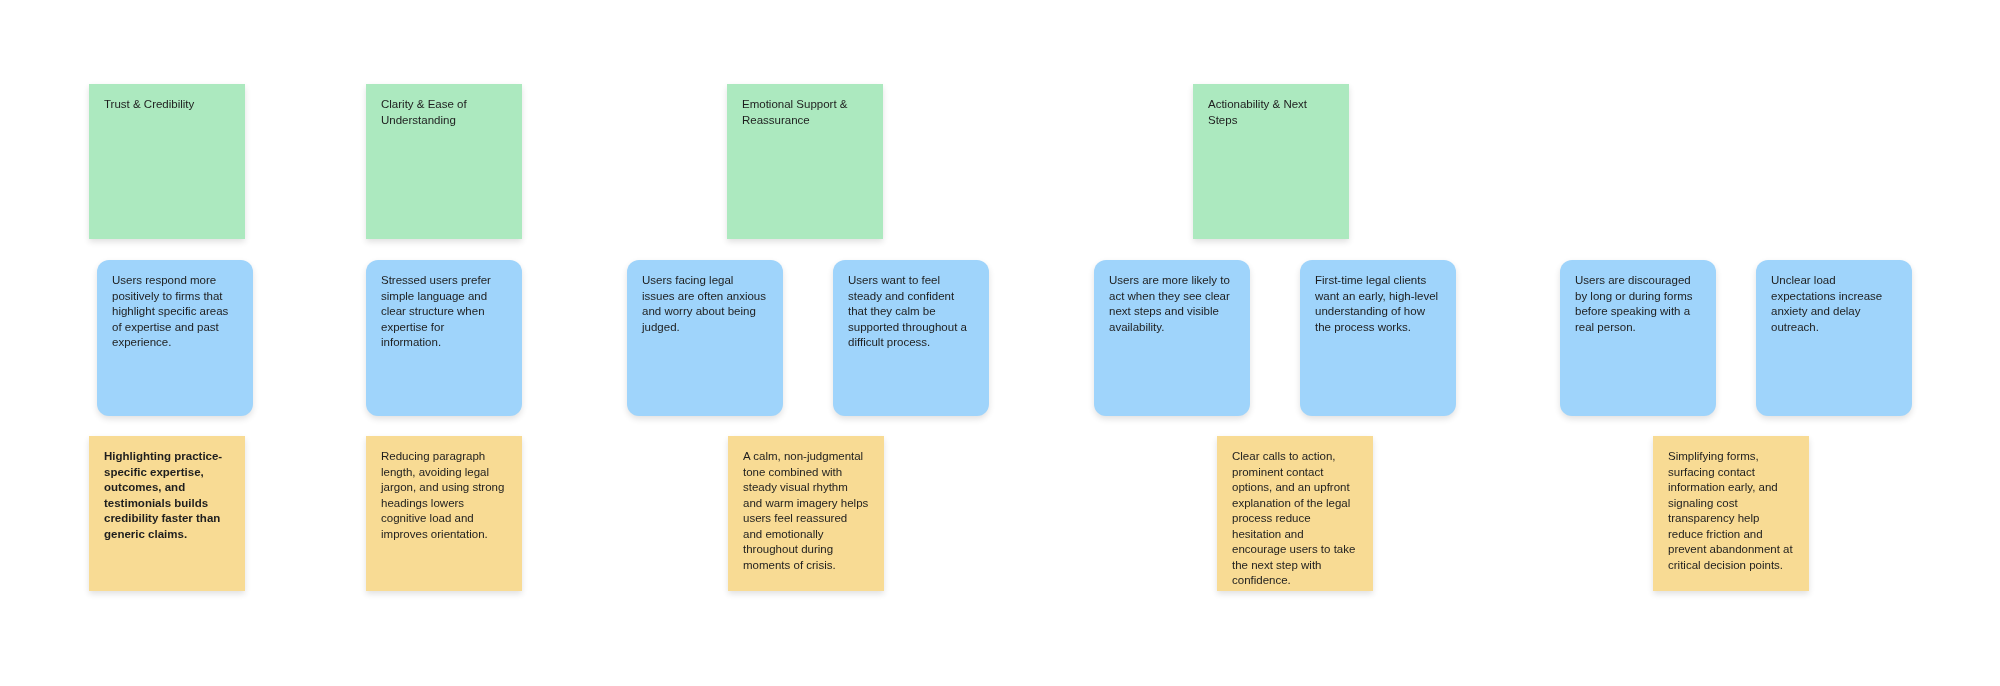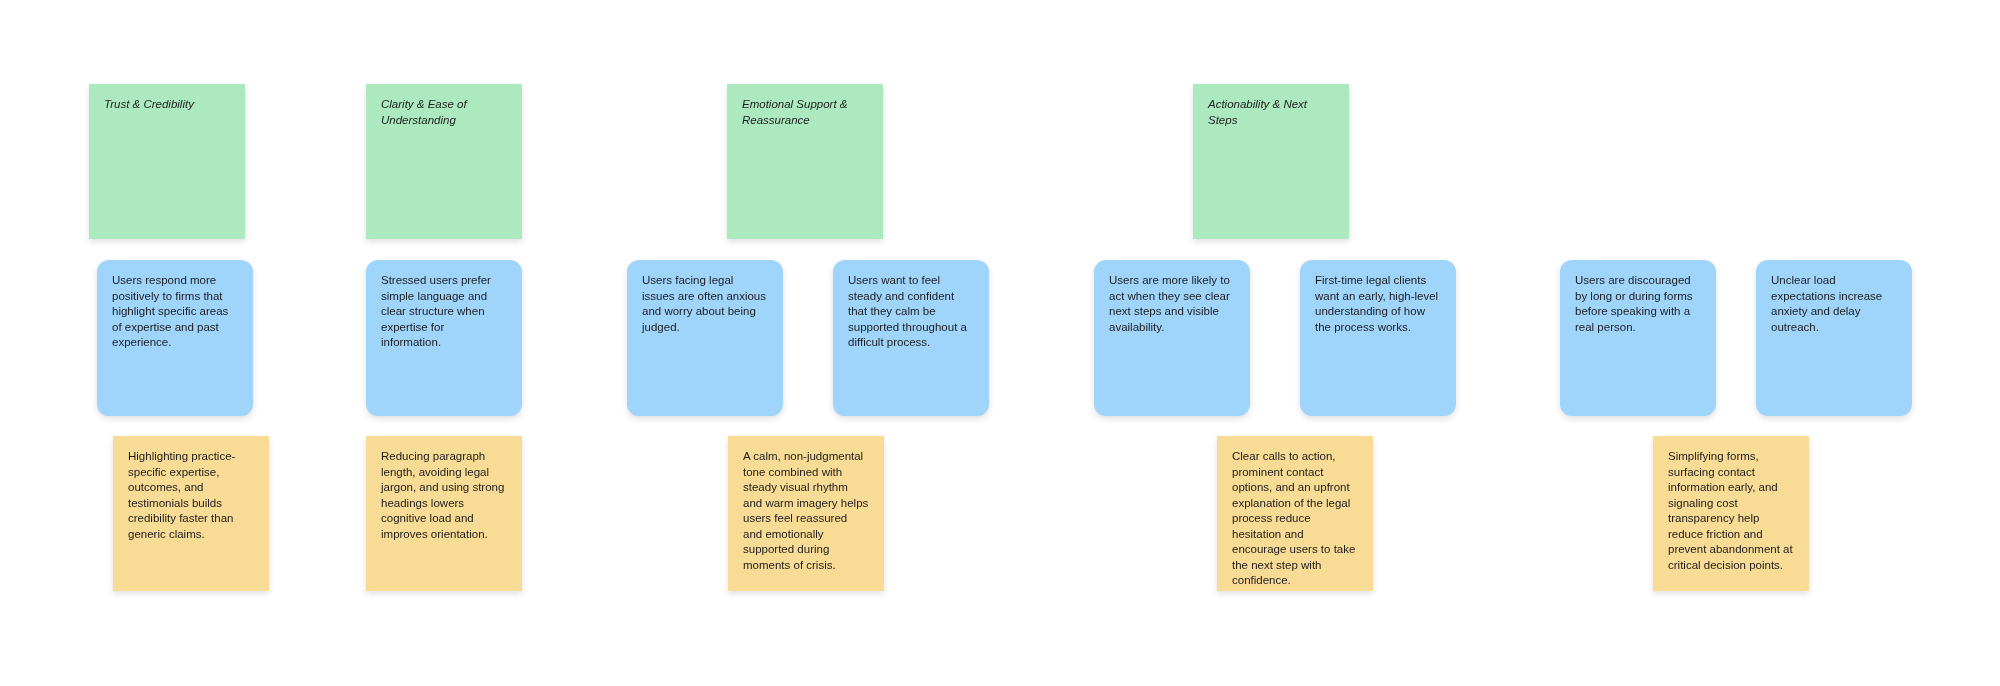--- a/index.html
+++ b/index.html
@@ -25,21 +25,21 @@
     line-height: 15.5px;
     color: #1e1e1e;
     box-shadow: 0 3px 6px rgba(0, 0, 0, 0.12);
     cursor: default;
     overflow: hidden;
   }
   .note .note-text {
     display: block;
     word-wrap: break-word;
   }
-  .note.category       { background: var(--category-color, #ace9bf); font-style: italic; }
+  .note.category       { background: var(--category-color, #ace9bf); }
   .note.insight        { background: var(--insight-color, #9fd4fb); }
   .note.recommendation { background: var(--recommendation-color, #f8db94); }
 
   
   .category       { top: 84px;  height: 155px; }
   .insight        { top: 260px; border-radius: 12px; }
   .recommendation { top: 436px; height: 155px; }
 
   
   .cat-1 { left: 89px; }
@@ -50,21 +50,21 @@
 
   .ins-1 { left: 97px; }
   .ins-2 { left: 366px; }
   .ins-3 { left: 627px; }
   .ins-4 { left: 833px; }
   .ins-5 { left: 1094px; }
   .ins-6 { left: 1300px; }
   .ins-7 { left: 1560px; }
   .ins-8 { left: 1756px; }
 
-  .rec-1 { left: 113px; }
+  .rec-1 { left: 89px; font-weight: bold; }
   .rec-2 { left: 366px; }
   .rec-3 { left: 728px; }
   .rec-4 { left: 1217px; }
   .rec-5 { left: 1653px; }
 </style>
 </head>
 <body>
 
 <div id="board" style="background: rgb(255, 255, 255);">
 
@@ -106,21 +106,21 @@
     <span class="note-text">Unclear load expectations increase anxiety and delay outreach.</span>
   </div>
 
   <div class="note recommendation rec-1">
     <span class="note-text">Highlighting practice-specific expertise, outcomes, and testimonials builds credibility faster than generic claims.</span>
   </div>
   <div class="note recommendation rec-2">
     <span class="note-text">Reducing paragraph length, avoiding legal jargon, and using strong headings lowers cognitive load and improves orientation.</span>
   </div>
   <div class="note recommendation rec-3">
-    <span class="note-text">A calm, non-judgmental tone combined with steady visual rhythm and warm imagery helps users feel reassured and emotionally supported during moments of crisis.</span>
+    <span class="note-text">A calm, non-judgmental tone combined with steady visual rhythm and warm imagery helps users feel reassured and emotionally throughout during moments of crisis.</span>
   </div>
   <div class="note recommendation rec-4">
     <span class="note-text">Clear calls to action, prominent contact options, and an upfront explanation of the legal process reduce hesitation and encourage users to take the next step with confidence.</span>
   </div>
   <div class="note recommendation rec-5">
     <span class="note-text">Simplifying forms, surfacing contact information early, and signaling cost transparency help reduce friction and prevent abandonment at critical decision points.</span>
   </div>
 
 </div>
 

